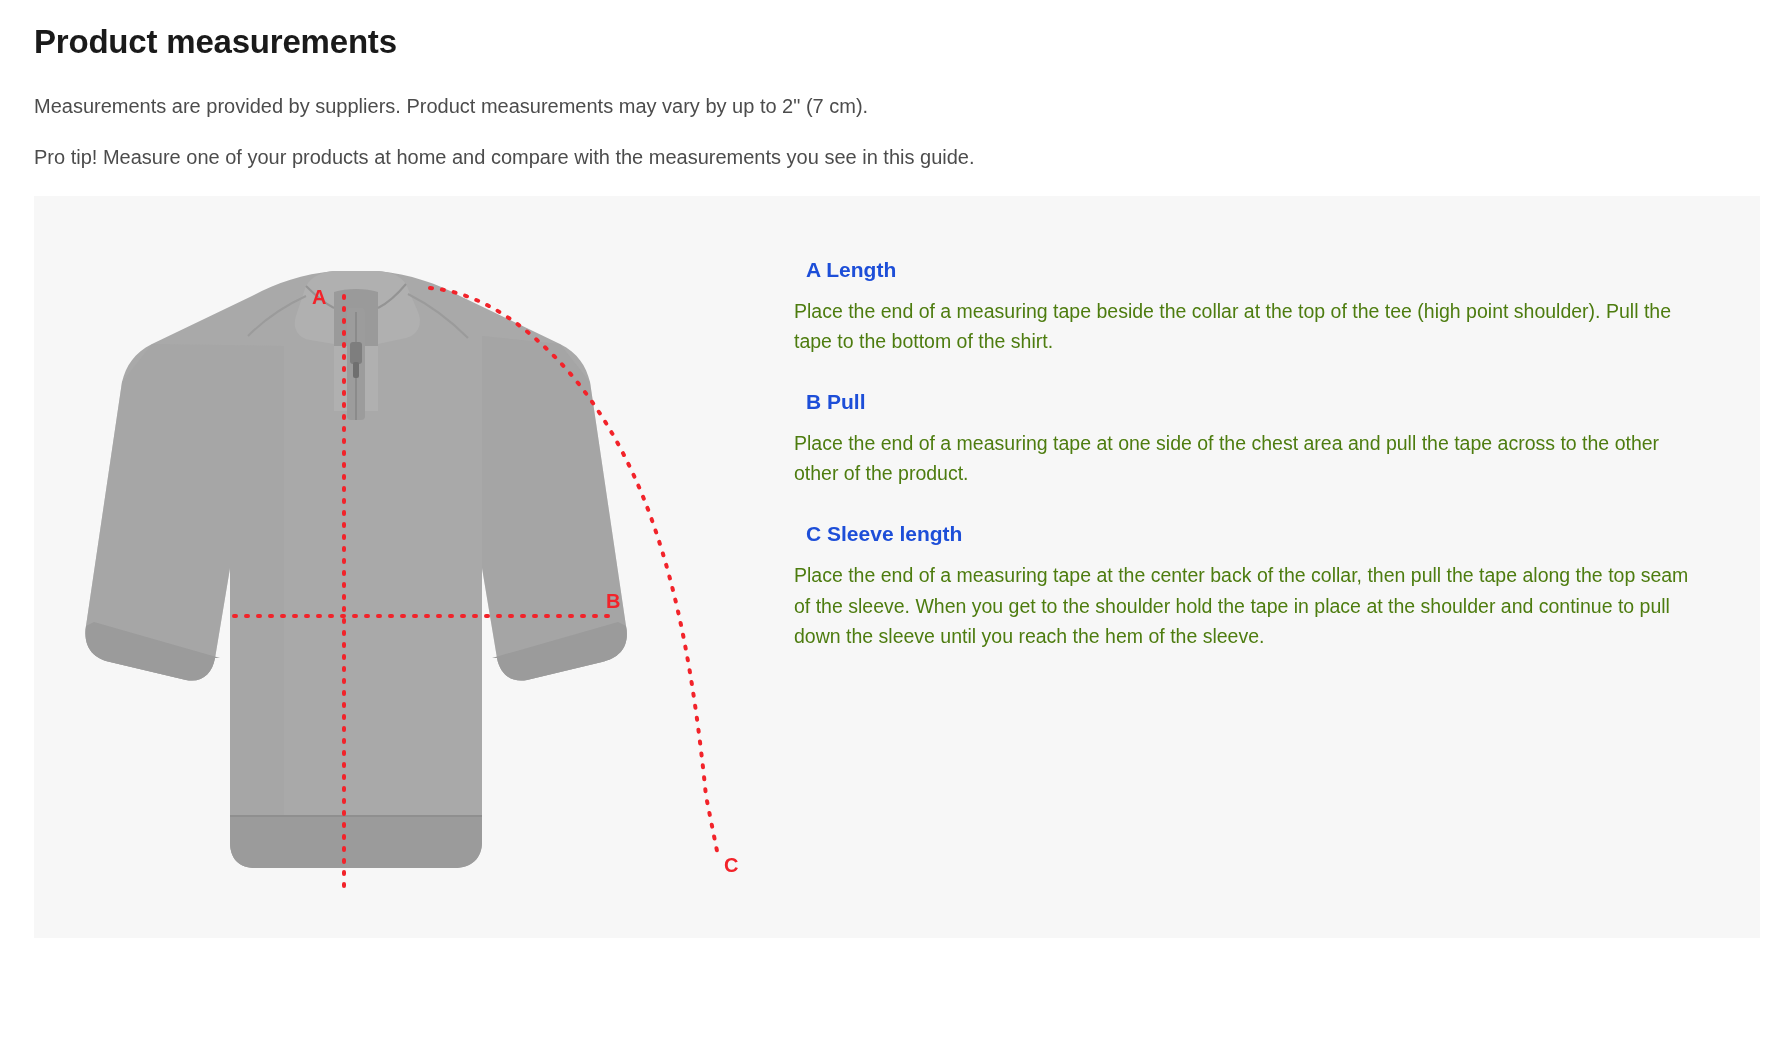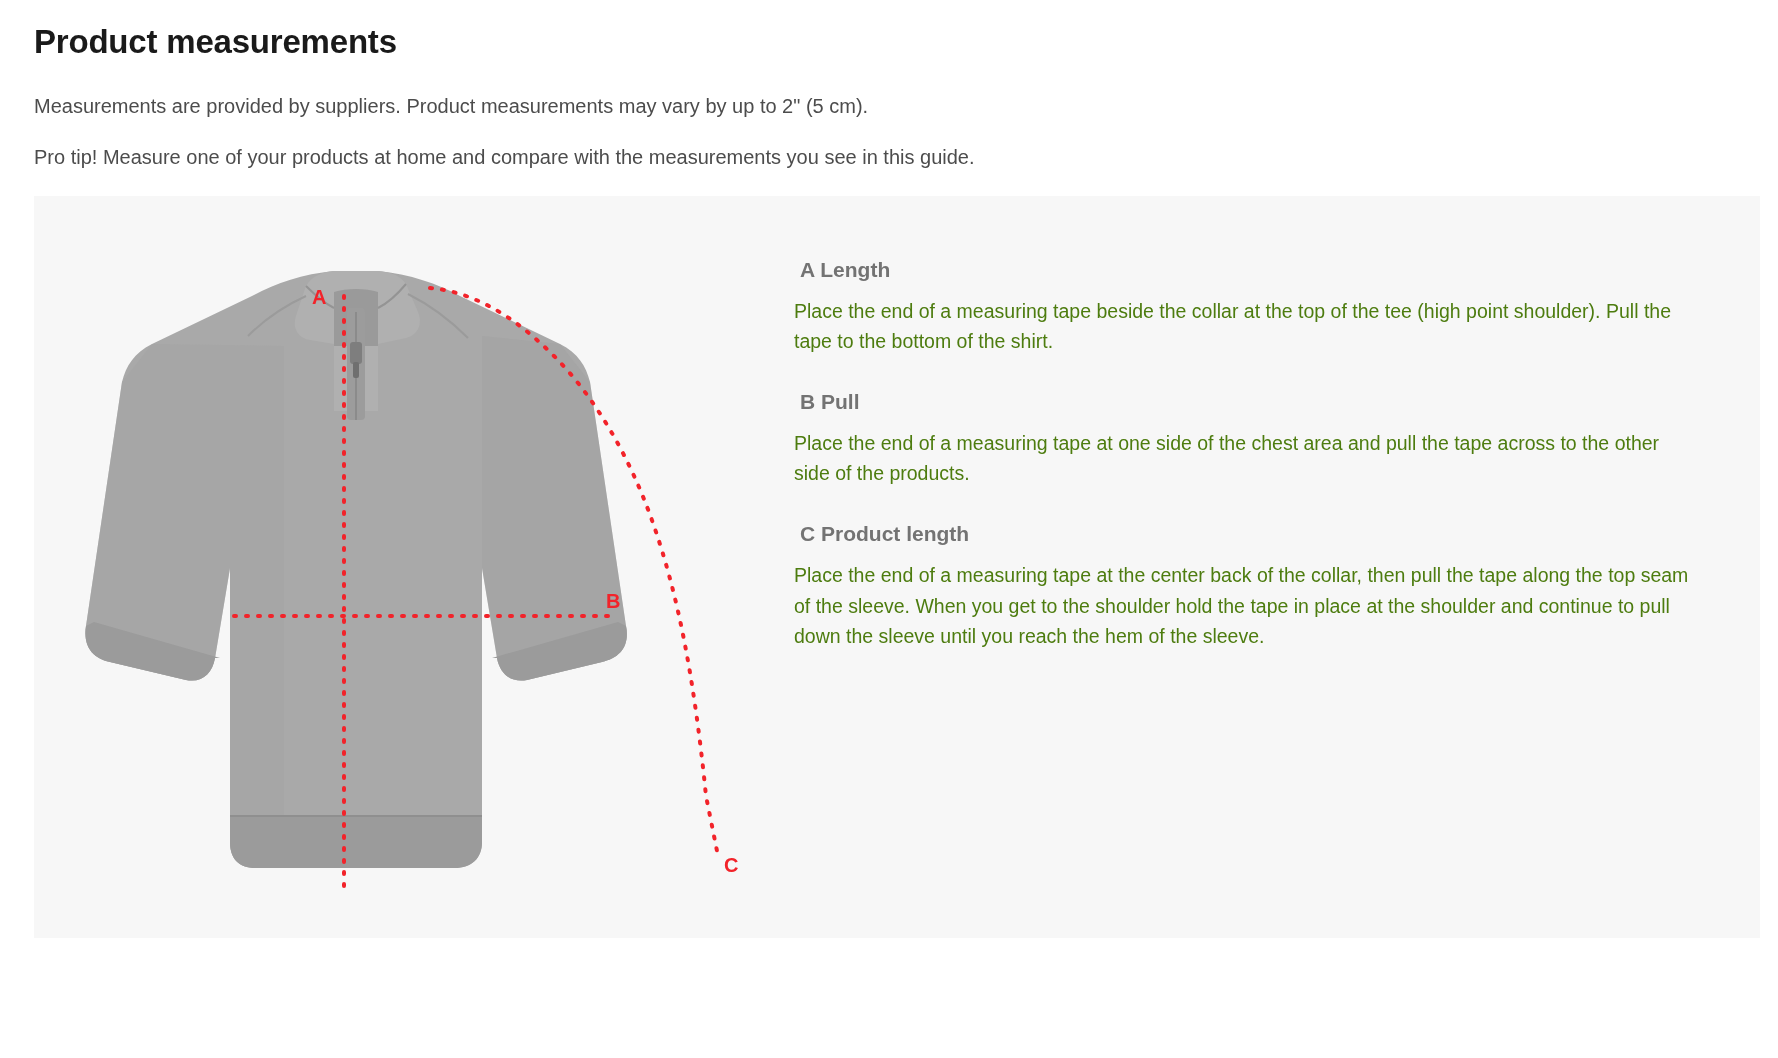--- a/index.html
+++ b/index.html
@@ -56,22 +56,22 @@
     top: 0;
     left: 0;
   }
   .desc-col {
     flex: 1 1 auto;
     padding: 62px 60px 0 30px;
   }
   .desc-heading {
     font-size: 21px;
     font-weight: bold;
-    color: #737373;
-    margin: 0 0 14px 6px;
+    color: #1d4ed8;
+    margin: 0 0 14px 12px;
   }
   .desc-heading.spaced {
     margin-top: 34px;
   }
   .desc-body {
     font-size: 19.5px;
     line-height: 1.55;
     color: #4d7c0f;
     margin: 0;
     max-width: 930px;
@@ -83,21 +83,21 @@
     font-family: "Liberation Sans", sans-serif;
   }
 </style>
 </head>
 <body>
 
 <div class="page">
 
   <h1 class="page-title">Product measurements</h1>
 
-  <p class="intro-para">Measurements are provided by suppliers. Product measurements may vary by up to 2" (5 cm).</p>
+  <p class="intro-para">Measurements are provided by suppliers. Product measurements may vary by up to 2" (7 cm).</p>
   <p class="intro-para second">Pro tip! Measure one of your products at home and compare with the measurements you see in this guide.</p>
 
   <div class="guide-panel">
 
     <div class="illustration-wrap">
       <svg width="730" height="742" viewBox="0 0 730 742" xmlns="http://www.w3.org/2000/svg">
 
         <g>
 
           <path d="M300 75
@@ -164,20 +164,20 @@
         <text class="meas-label" x="572" y="412">B</text>
         <text class="meas-label" x="690" y="676">C</text>
       </svg>
     </div>
 
     <div class="desc-col">
       <h3 class="desc-heading">A Length</h3>
       <p class="desc-body">Place the end of a measuring tape beside the collar at the top of the tee (high point shoulder). Pull the tape to the bottom of the shirt.</p>
 
       <h3 class="desc-heading spaced">B Pull</h3>
-      <p class="desc-body">Place the end of a measuring tape at one side of the chest area and pull the tape across to the other side of the products.</p>
+      <p class="desc-body">Place the end of a measuring tape at one side of the chest area and pull the tape across to the other other of the product.</p>
 
-      <h3 class="desc-heading spaced">C Product length</h3>
+      <h3 class="desc-heading spaced">C Sleeve length</h3>
       <p class="desc-body">Place the end of a measuring tape at the center back of the collar, then pull the tape along the top seam of the sleeve. When you get to the shoulder hold the tape in place at the shoulder and continue to pull down the sleeve until you reach the hem of the sleeve.</p>
     </div>
 
   </div>
 </div>
 
 </body></html>

